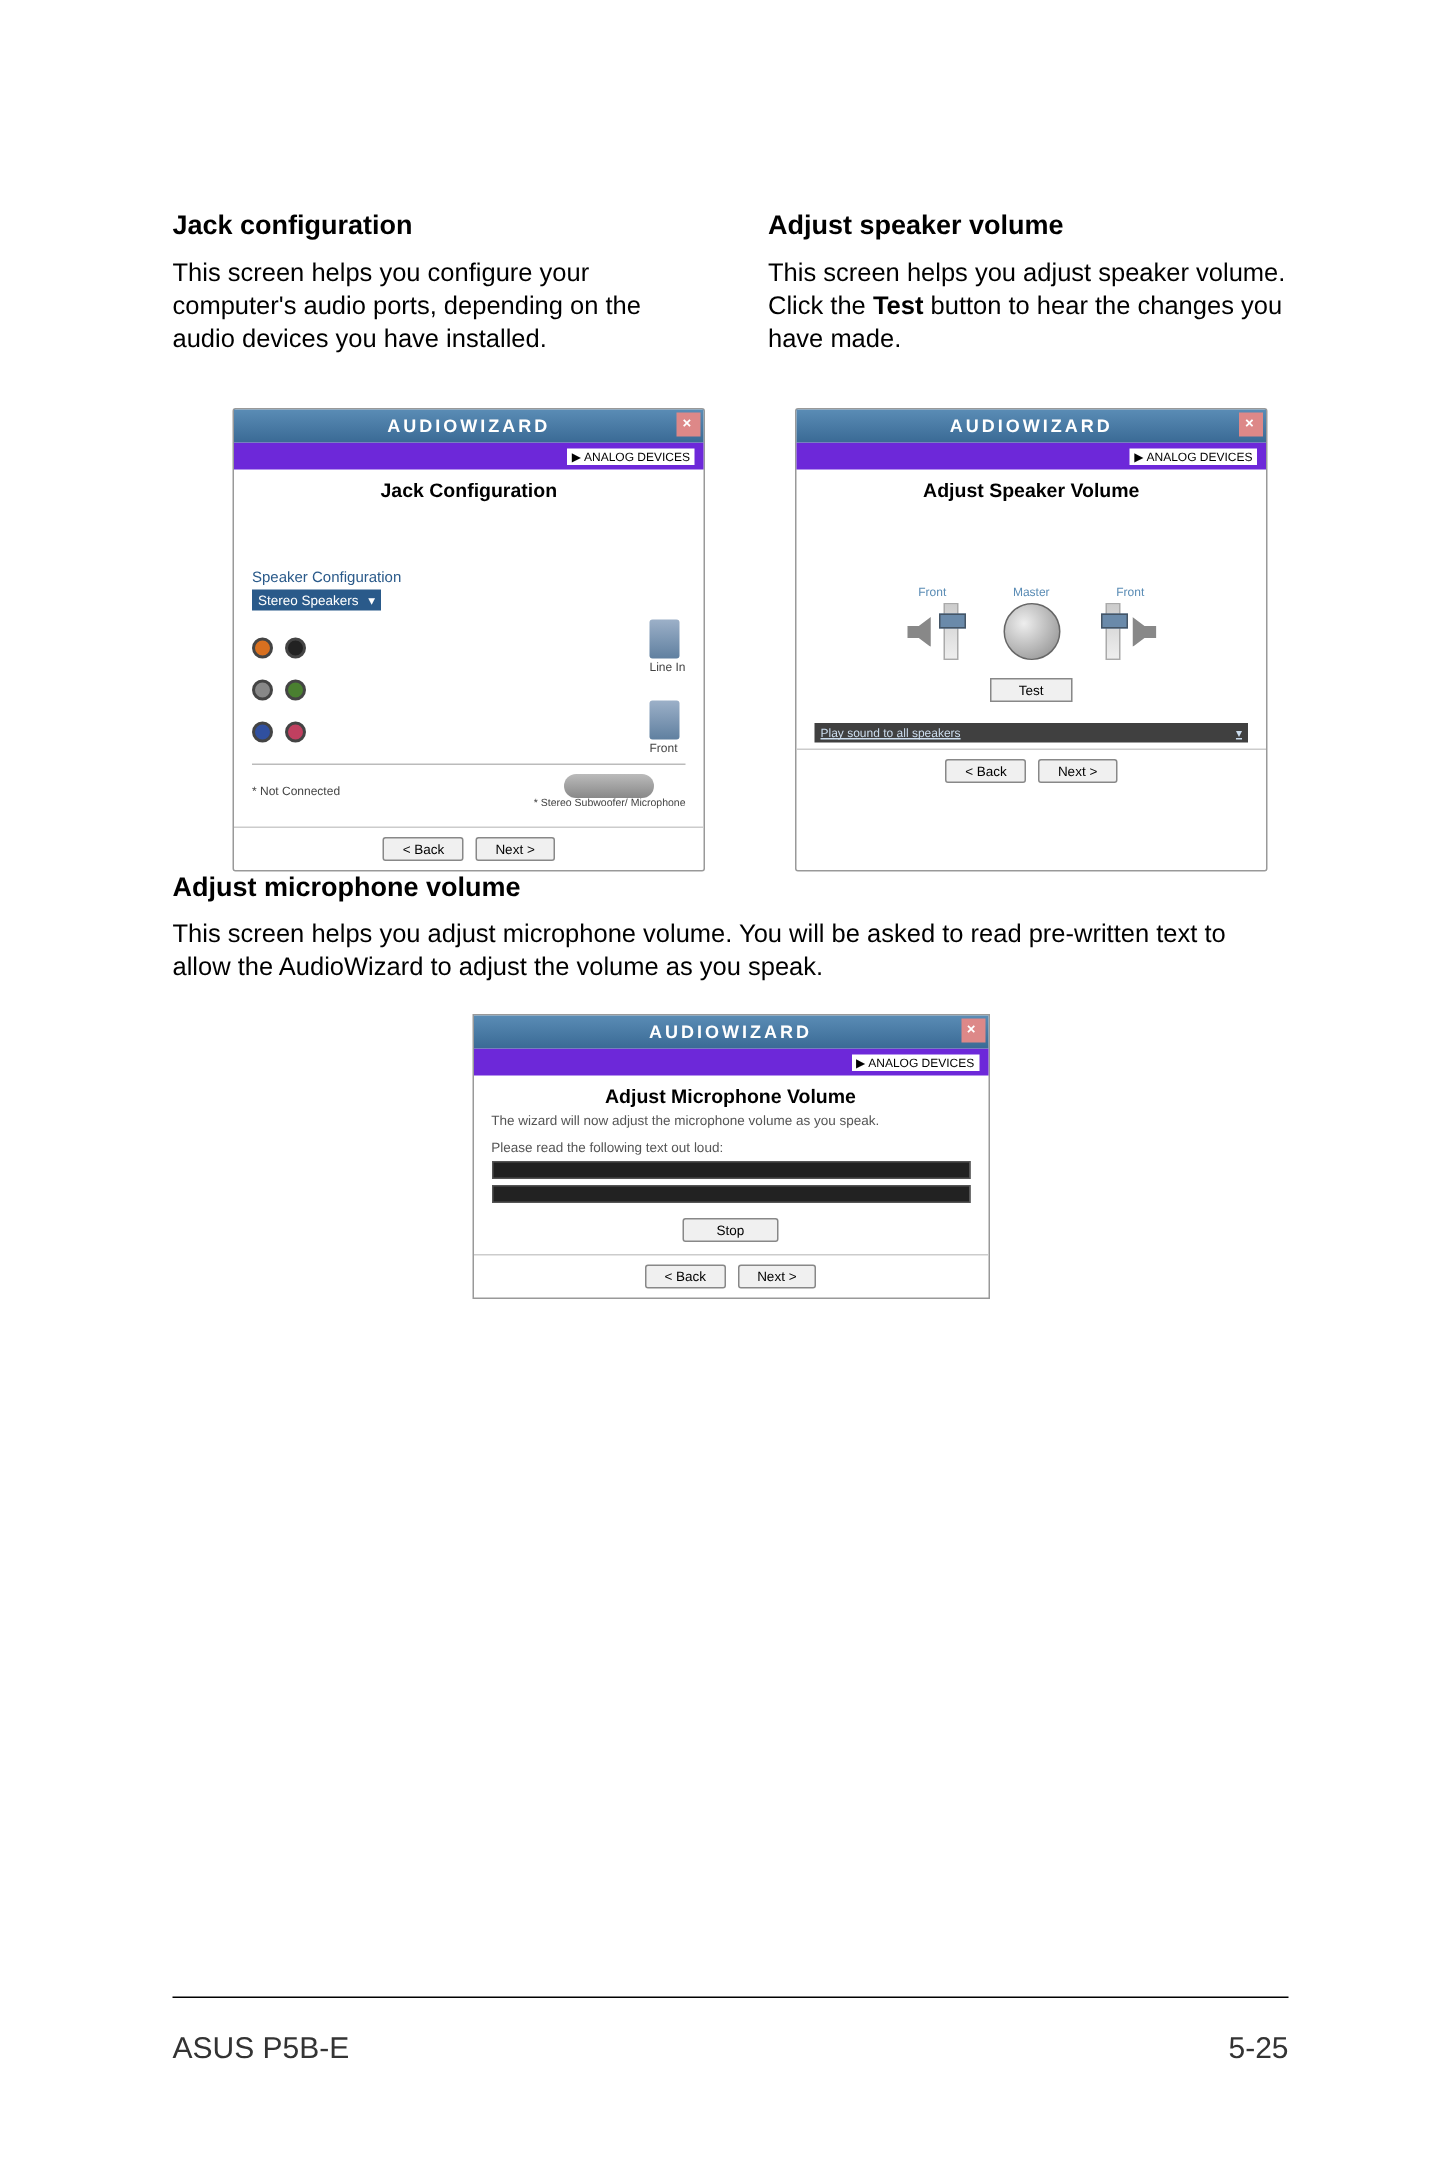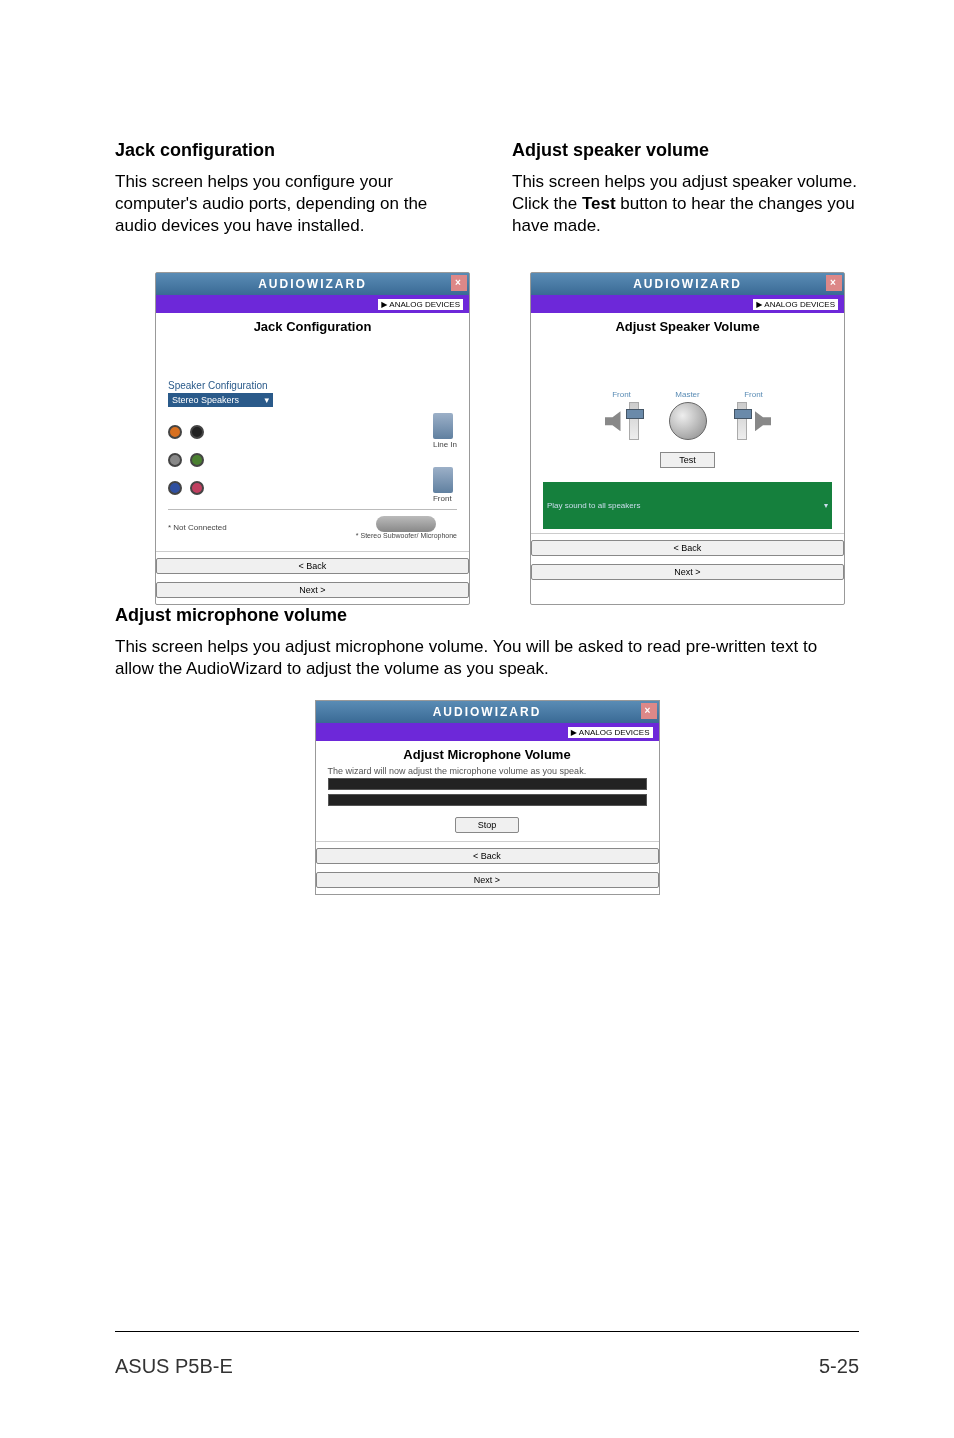--- a/index.html
+++ b/index.html
@@ -106,21 +106,21 @@
     .config-label {
       color: #2a5a8a;
       font-size: 10px;
       margin-bottom: 2px;
     }
     .dropdown {
       background: #2a5a8a;
       color: #fff;
       font-size: 9px;
       padding: 2px 4px;
-      width: 105px;
+      width: 86px;
       display: flex;
       justify-content: space-between;
       margin-bottom: 6px;
       text-align: right;
     }
     .jack-area {
       display: flex;
       justify-content: space-between;
       gap: 28px;
     }
@@ -173,21 +173,20 @@
       background: linear-gradient(#bbb, #888);
       border-radius: 8px;
     }
     .btn-row {
       display: flex;
       justify-content: center;
       gap: 8px;
       padding: 6px 0;
       border-top: 1px solid #ccc;
       margin-top: 4px;
-      flex-direction: column;
     }
     .wiz-btn {
       font-size: 9px;
       padding: 2px 12px;
       background: #f0f0f0;
       border: 1px solid #888;
       border-radius: 2px;
     }
     .speaker-area {
       display: flex;
@@ -238,27 +237,28 @@
     }
     .test-btn {
       display: block;
       margin: 6px auto;
       font-size: 9px;
       padding: 2px 18px;
       background: #f0f0f0;
       border: 1px solid #888;
     }
     .play-bar {
-      background: #15803d;
+      background: #404040;
       color: #cde;
       font-size: 8px;
-      padding: 19px 4px;
+      padding: 2px 4px;
       display: flex;
       justify-content: space-between;
       margin: 0 12px 2px;
+      text-decoration: underline;
     }
     .section2 {
     }
     .screenshot3 {
       width: 345px;
       margin: 20px auto 0;
       border: 1px solid #999;
       background: #fff;
     }
     .mic-intro {
@@ -422,20 +422,21 @@
   <div class="screenshot3">
     <div class="titlebar">
       <span>AUDIOWIZARD</span>
       <span class="title-close">×</span>
     </div>
     <div class="logo-strip">
       <div class="logo-box">ANALOG DEVICES</div>
     </div>
     <div class="panel-title">Adjust Microphone Volume</div>
     <div class="mic-intro">The wizard will now adjust the microphone volume as you speak.</div>
+    <div class="mic-sub">Please read the following text out loud:</div>
     <div class="meter-bars">
       <div class="meter-bar"></div>
       <div class="meter-bar"></div>
     </div>
     <div style="text-align:center;padding-bottom:4px;">
       <button class="wiz-btn" style="padding:2px 22px;">Stop</button>
     </div>
     <div class="btn-row">
       <button class="wiz-btn">&lt; Back</button>
       <button class="wiz-btn">Next &gt;</button>

